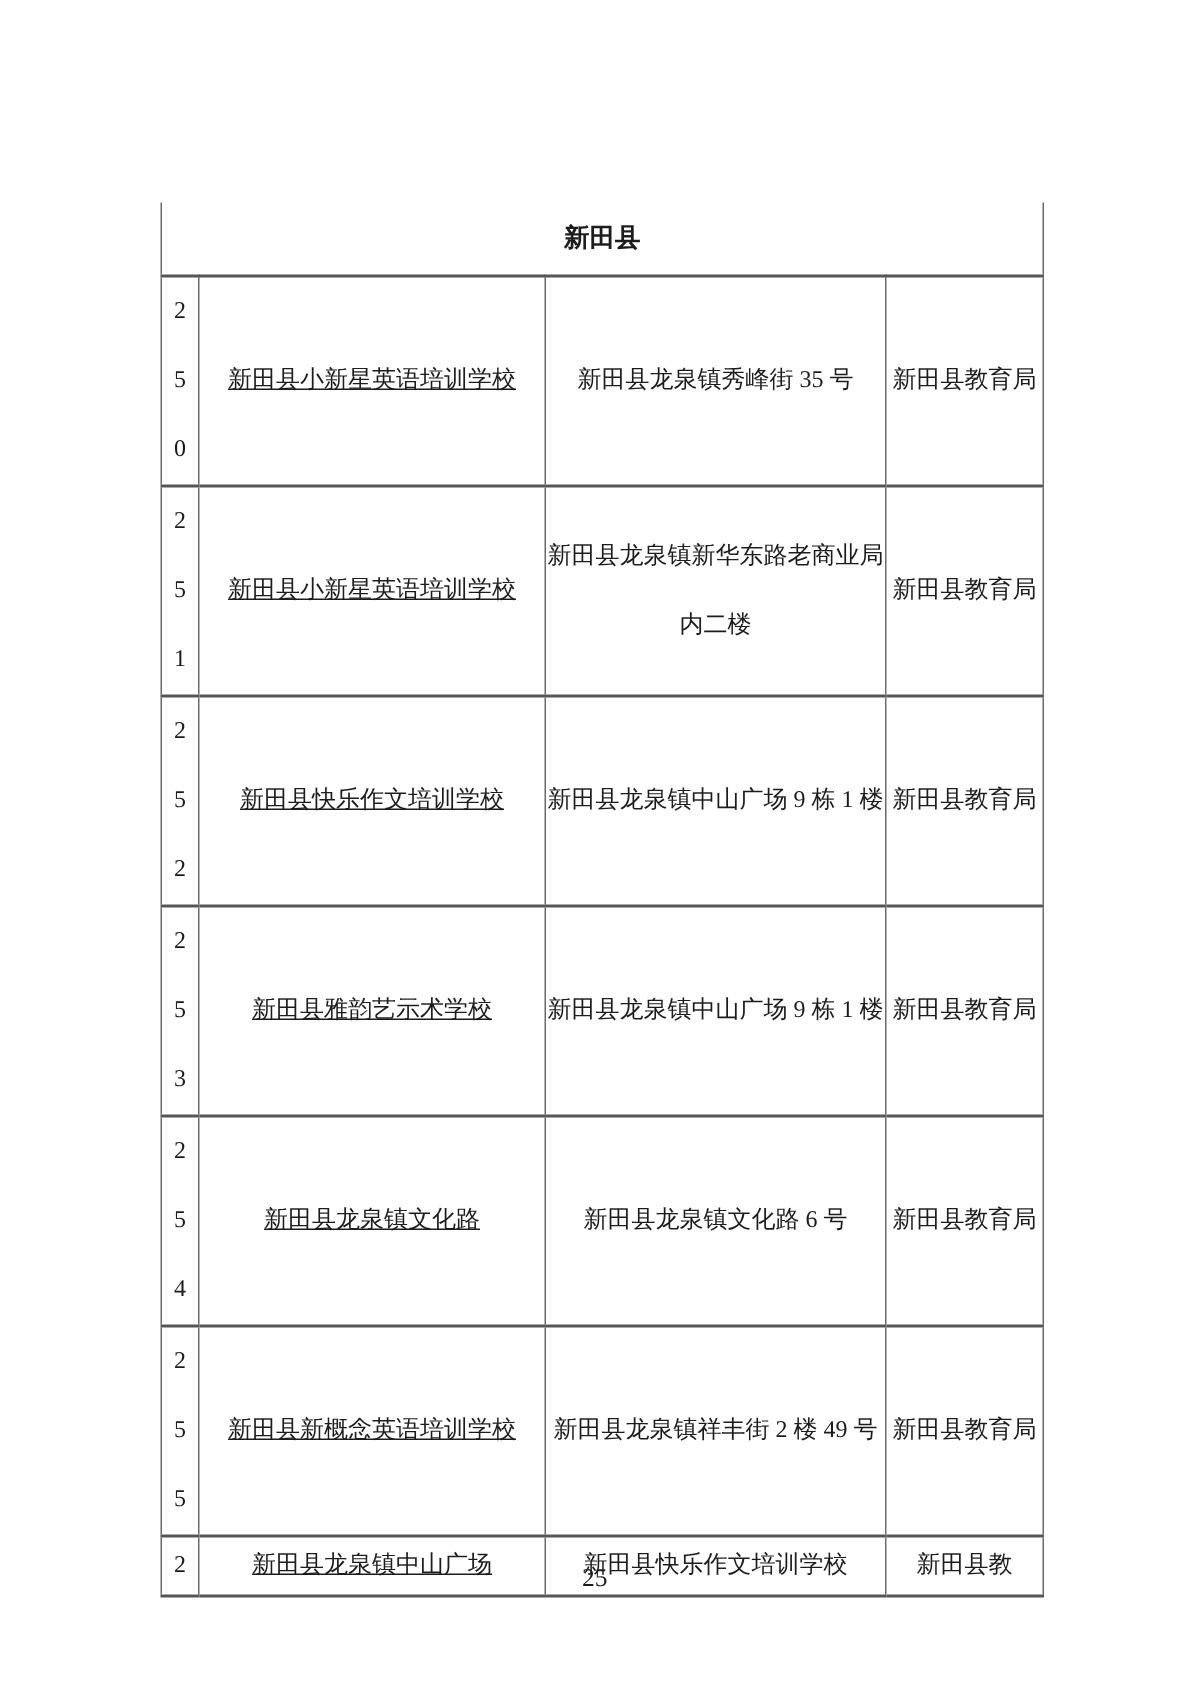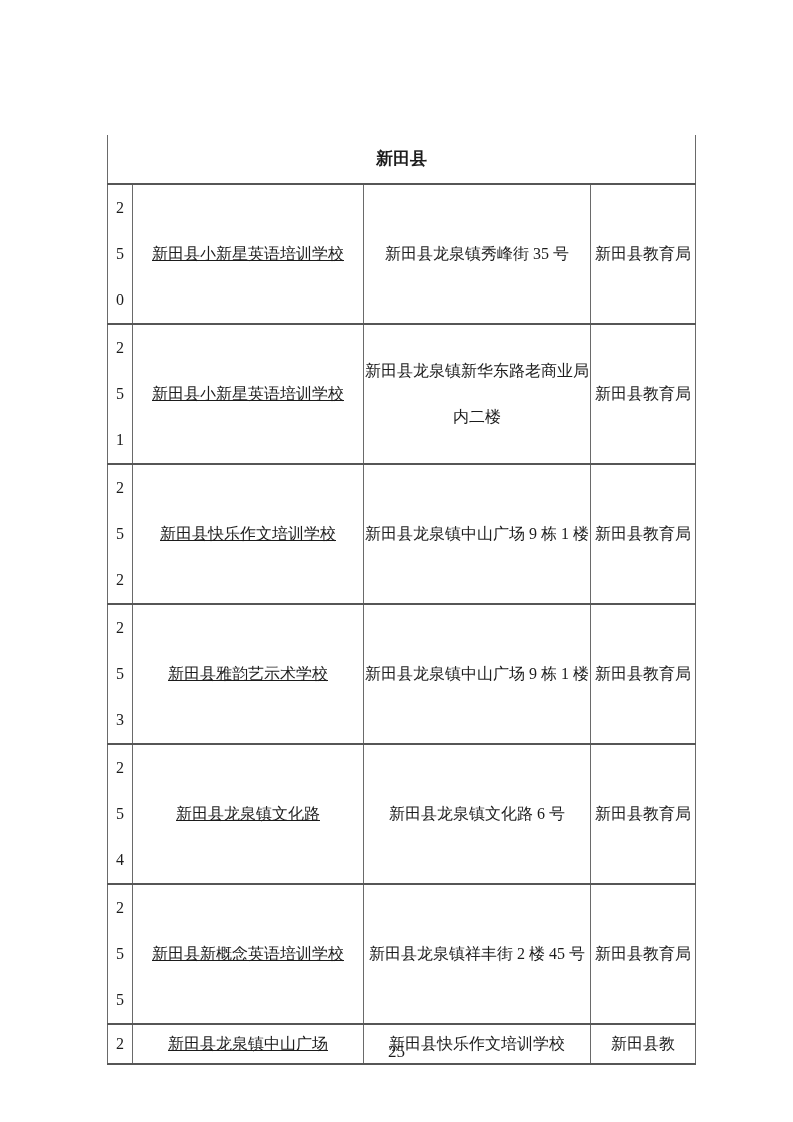--- a/index.html
+++ b/index.html
@@ -123,21 +123,21 @@
 4</td>
     <td class="col-name">新田县龙泉镇文化路</td>
     <td class="col-addr">新田县龙泉镇文化路 6 号</td>
     <td class="col-auth">新田县教育局</td>
   </tr>
         <tr class="data-row">
     <td class="col-no">2
 5
 5</td>
     <td class="col-name">新田县新概念英语培训学校</td>
-    <td class="col-addr">新田县龙泉镇祥丰街 2 楼 45 号</td>
+    <td class="col-addr">新田县龙泉镇祥丰街 2 楼 49 号</td>
     <td class="col-auth">新田县教育局</td>
   </tr>
         <tr class="data-row partial">
     <td class="col-no">2</td>
     <td class="col-name">新田县龙泉镇中山广场</td>
     <td class="col-addr">新田县快乐作文培训学校</td>
     <td class="col-auth">新田县教</td>
   </tr>
       </tbody>
   </table>

